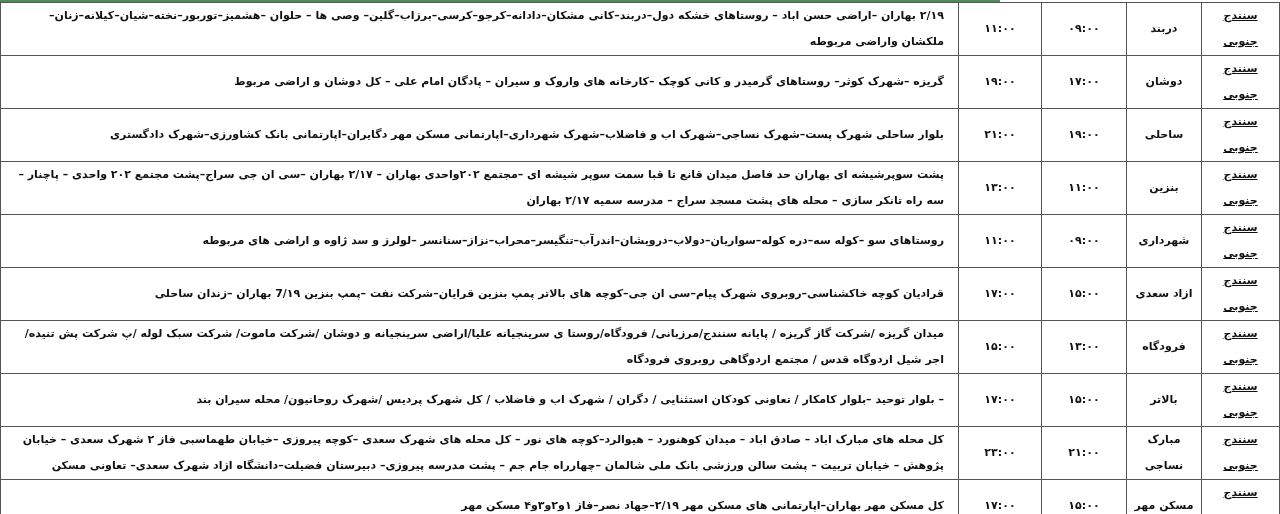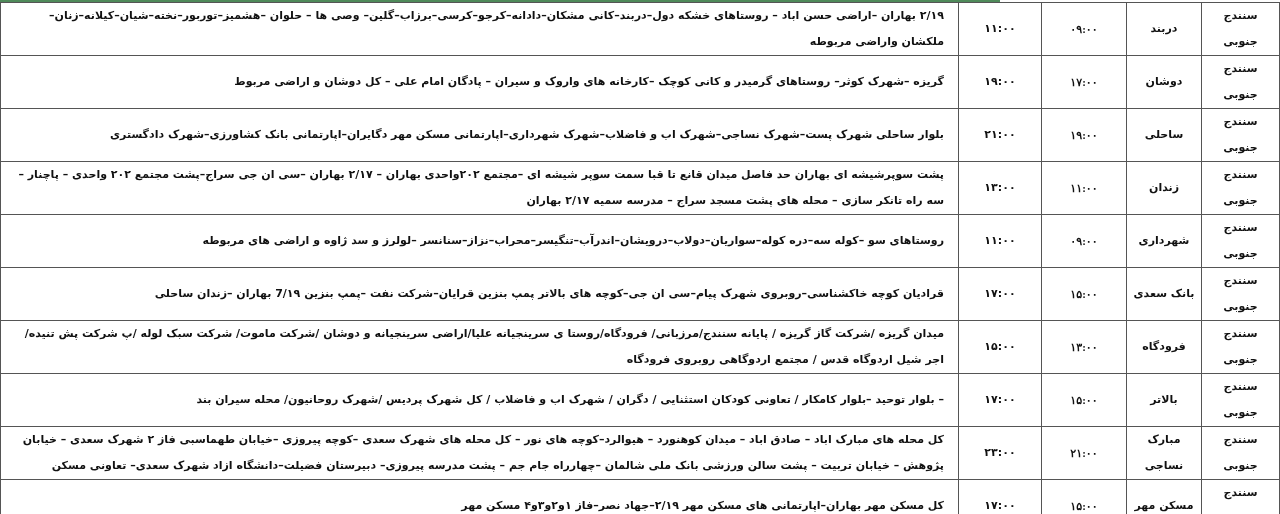--- a/index.html
+++ b/index.html
@@ -32,23 +32,23 @@
     table.schedule td {
       border: 1px solid #555;
       font-weight: bold;
       font-size: 11px;
       text-align: center;
       vertical-align: middle;
       padding: 0 6px;
       line-height: 26px;
       margin-top: 35px;
     }
-    td.col-region { width: 65px; }
+    td.col-region { width: 65px; text-decoration: underline; }
     td.col-area { width: 62px; }
-    td.col-start { width: 72px; font-family: Liberation Serif, serif; }
+    td.col-start { width: 72px; }
     td.col-end { width: 70px; }
     td.col-addr {
       text-align: right !important;
       padding-right: 14px !important;
       line-height: 26px;
       font-size: 11.5px;
       white-space: normal;
     }
     td.col-start, td.col-end { font-size: 12px; letter-spacing: 0.5px; }
     tr.h29 td { height: 27px; }
@@ -78,35 +78,35 @@
     </tr>
     <tr class="h26">
       <td class="col-region">سنندج جنوبی</td>
       <td class="col-area">ساحلی</td>
       <td class="col-start">۱۹:۰۰</td>
       <td class="col-end">۲۱:۰۰</td>
       <td class="col-addr">بلوار ساحلی شهرک پست–شهرک نساجی–شهرک اب و فاضلاب–شهرک شهرداری–اپارتمانی مسکن مهر دگایران–اپارتمانی بانک کشاورزی–شهرک دادگستری</td>
     </tr>
     <tr class="h55">
       <td class="col-region">سنندج جنوبی</td>
-      <td class="col-area">زندان</td>
+      <td class="col-area">بنزین</td>
       <td class="col-start">۱۱:۰۰</td>
       <td class="col-end">۱۳:۰۰</td>
       <td class="col-addr">پشت سوپرشیشه ای بهاران حد فاصل میدان قانع تا قبا سمت سوپر شیشه ای –مجتمع ۲۰۲واحدی بهاران – ۲/۱۷ بهاران –سی ان جی سراج–پشت مجتمع ۲۰۲ واحدی – پاچنار – سه راه تانکر سازی – محله های پشت مسجد سراج – مدرسه سمیه ۲/۱۷ بهاران</td>
     </tr>
     <tr class="h26">
       <td class="col-region">سنندج جنوبی</td>
       <td class="col-area">شهرداری</td>
       <td class="col-start">۰۹:۰۰</td>
       <td class="col-end">۱۱:۰۰</td>
       <td class="col-addr">روستاهای سو –کوله سه–دره کوله–سواریان–دولاب–درویشان–اندرآب–تنگیسر–محراب–نزاز–سنانسر –لولرز و سد ژاوه و اراضی های مربوطه</td>
     </tr>
     <tr class="h26">
       <td class="col-region">سنندج جنوبی</td>
-      <td class="col-area">بانک سعدی</td>
+      <td class="col-area">ازاد سعدی</td>
       <td class="col-start">۱۵:۰۰</td>
       <td class="col-end">۱۷:۰۰</td>
       <td class="col-addr">قرادیان کوچه خاکشناسی–روبروی شهرک پیام–سی ان جی–کوچه های بالاتر پمپ بنزین قرایان–شرکت نفت –پمپ بنزین 7/۱۹ بهاران –زندان ساحلی</td>
     </tr>
     <tr class="h55">
       <td class="col-region">سنندج جنوبی</td>
       <td class="col-area">فرودگاه</td>
       <td class="col-start">۱۳:۰۰</td>
       <td class="col-end">۱۵:۰۰</td>
       <td class="col-addr">میدان گریزه /شرکت گاز گریزه / پایانه سنندج/مرزبانی/ فرودگاه/روستا ی سرینجیانه علیا/اراضی سرینجیانه و دوشان /شرکت ماموت/ شرکت سبک لوله /پ شرکت پش تنیده/اجر شیل اردوگاه قدس / مجتمع اردوگاهی روبروی فرودگاه</td>

